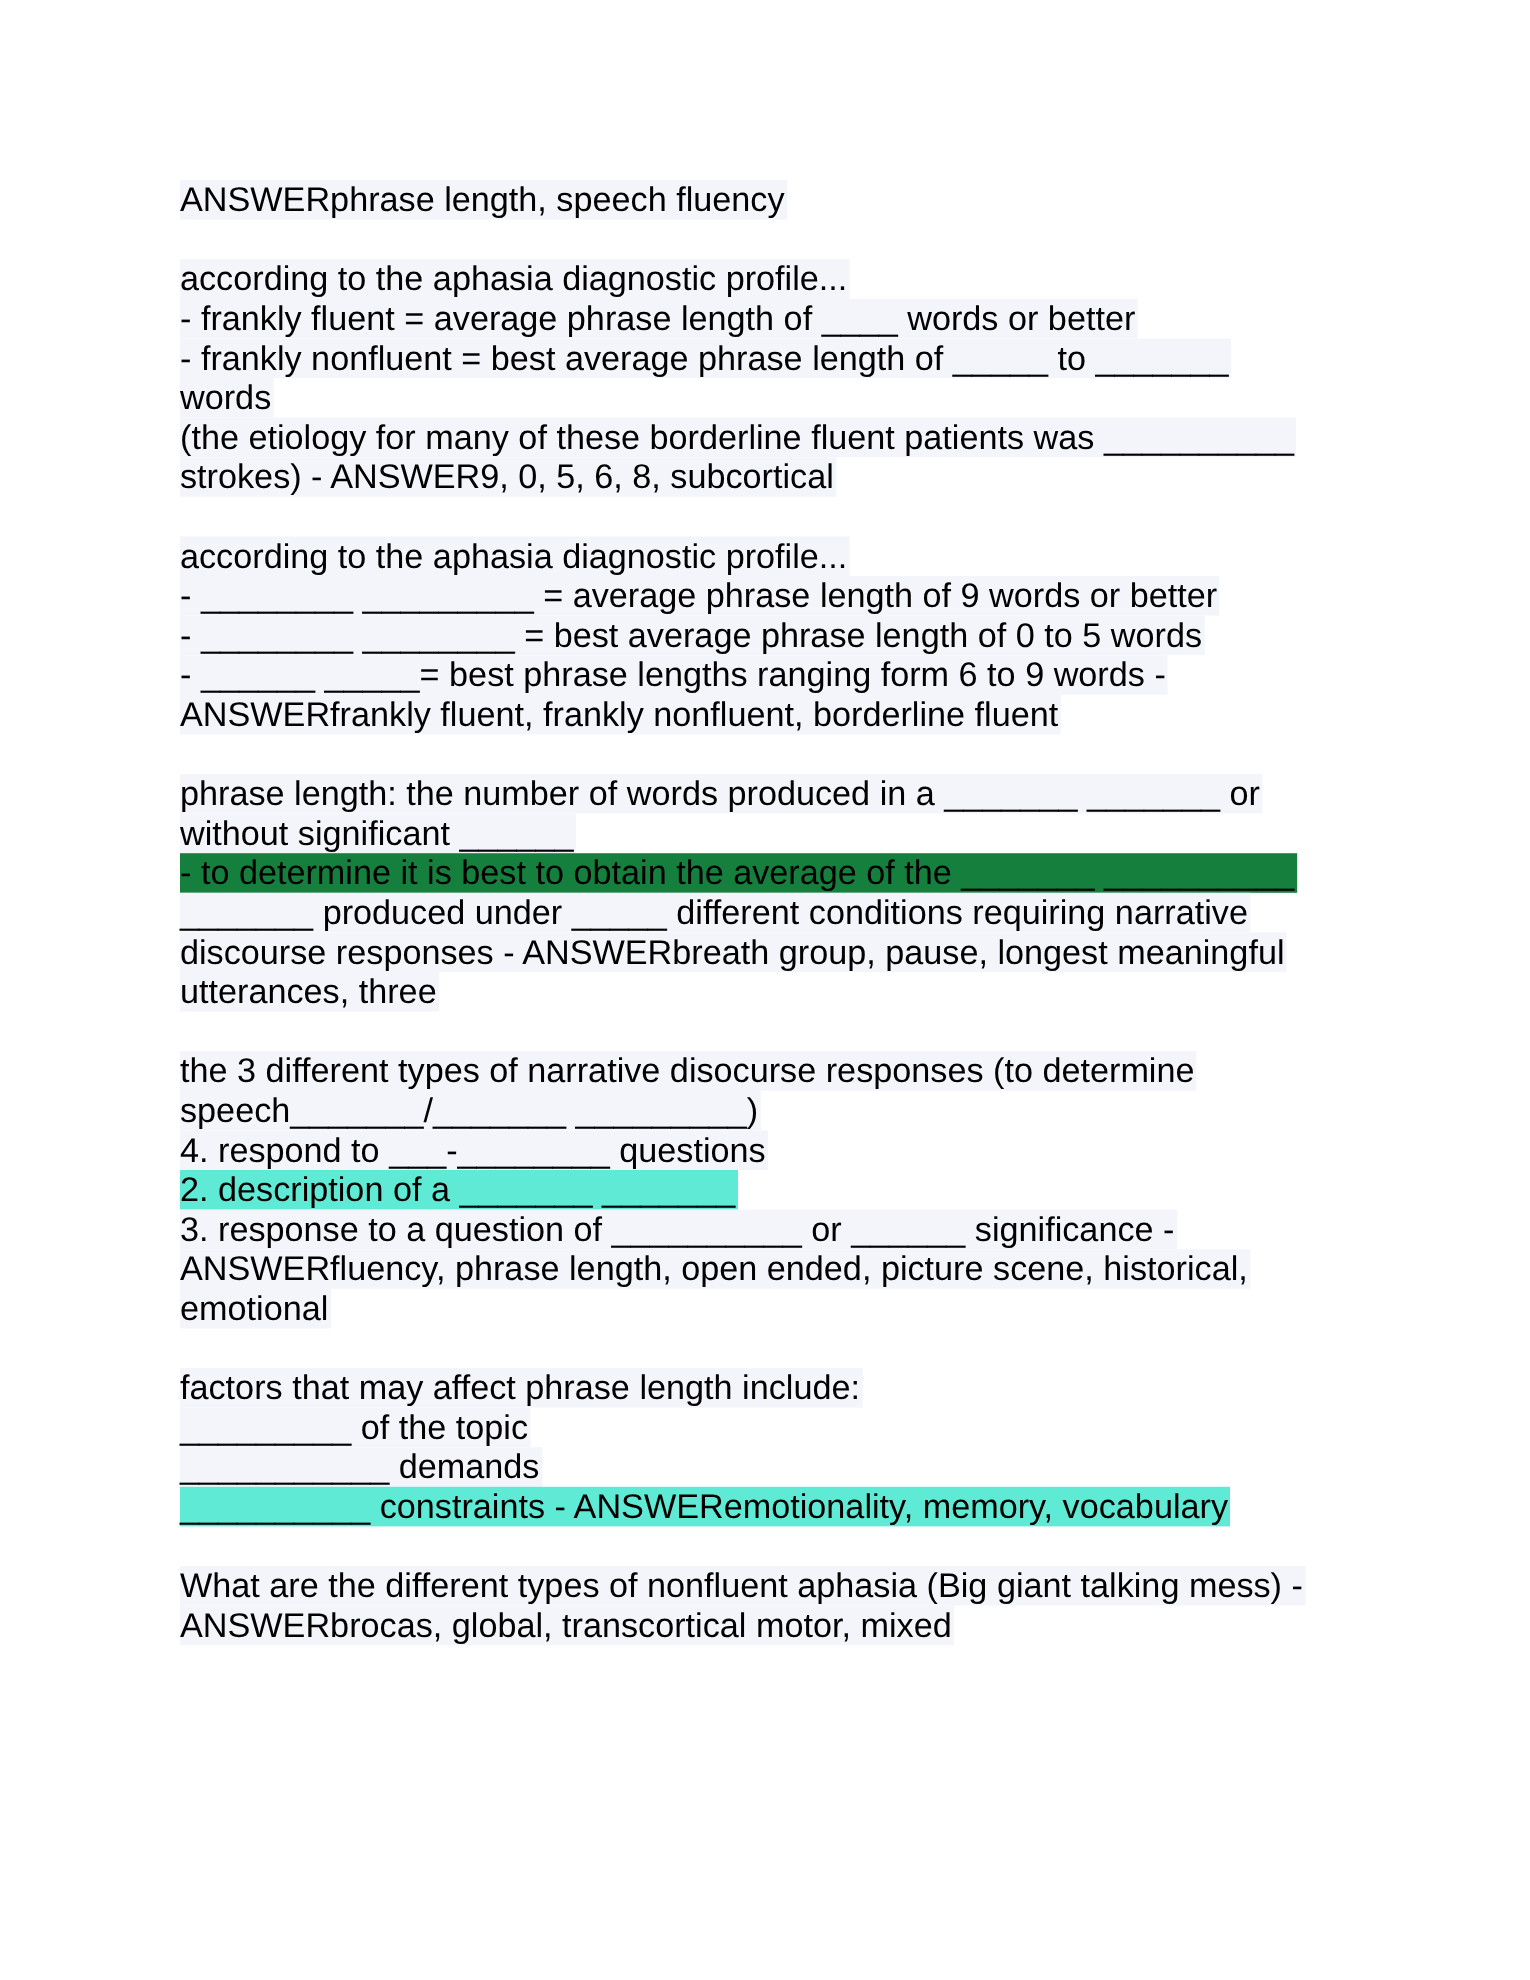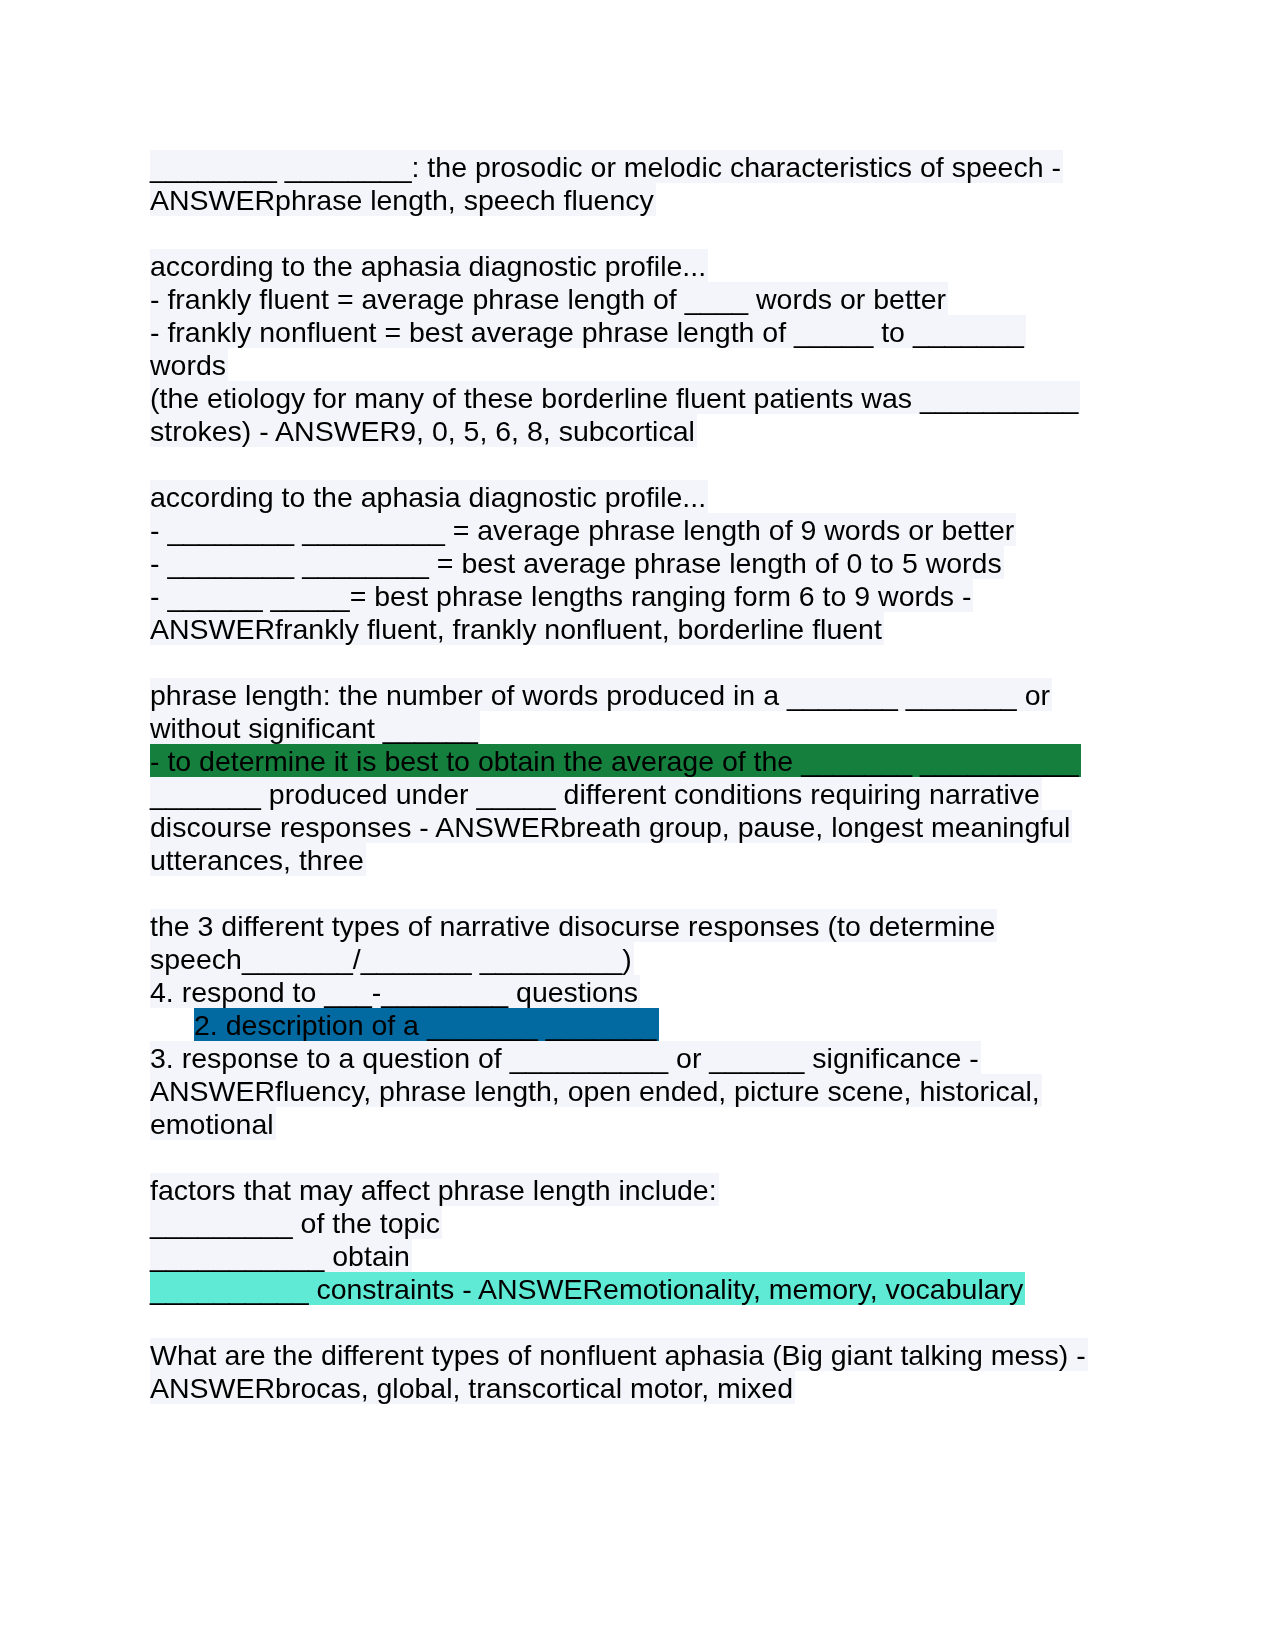--- a/index.html
+++ b/index.html
@@ -38,21 +38,20 @@
     line-height: 35px;
     padding-right: 2px;
   }
 </style>
 </head>
 <body>
 
 <div class="page">
 
   <div class="card">
-    <div class="line"><span class="hl" style="background: rgb(244, 245, 250);">________ ________: the prosodic or melodic characteristics of speech -</span></div>
     <div class="line"><span class="hl" style="background: rgb(244, 245, 250);">ANSWERphrase length, speech fluency</span></div>
   </div>
 
   <div class="card">
     <div class="line"><span class="hl" style="background: rgb(244, 245, 250);">according to the aphasia diagnostic profile...</span></div>
     <div class="line"><span class="hl" style="background: rgb(244, 245, 250);">- frankly fluent = average phrase length of ____ words or better</span></div>
     <div class="line"><span class="hl" style="background: rgb(244, 245, 250);">- frankly nonfluent = best average phrase length of _____ to _______</span></div>
     <div class="line"><span class="hl" style="background: rgb(244, 245, 250);">words</span></div>
     <div class="line"><span class="hl" style="background: rgb(244, 245, 250);">(the etiology for many of these borderline fluent patients was __________</span></div>
     <div class="line"><span class="hl" style="background: rgb(244, 245, 250);">strokes) - ANSWER9, 0, 5, 6, 8, subcortical</span></div>
@@ -72,30 +71,30 @@
     <div class="line"><span class="hl" style="background: #15803d;">- to determine it is best to obtain the average of the _______ __________</span></div>
     <div class="line"><span class="hl" style="background: rgb(244, 245, 250);">_______ produced under _____ different conditions requiring narrative</span></div>
     <div class="line"><span class="hl" style="background: rgb(244, 245, 250);">discourse responses - ANSWERbreath group, pause, longest meaningful</span></div>
     <div class="line"><span class="hl" style="background: rgb(244, 245, 250);">utterances, three</span></div>
   </div>
 
   <div class="card">
     <div class="line"><span class="hl" style="background: rgb(244, 245, 250);">the 3 different types of narrative disocurse responses (to determine</span></div>
     <div class="line"><span class="hl" style="background: rgb(244, 245, 250);">speech_______/_______ _________)</span></div>
     <div class="line"><span class="hl" style="background: rgb(244, 245, 250);">4. respond to ___-________ questions</span></div>
-    <div class="line"><span class="hl" style="background: #0369a1; margin-left: 44px;">2. description of a _______ _______</span></div>
+    <div class="line"><span class="hl" style="background: #5eead4;">2. description of a _______ _______</span></div>
     <div class="line"><span class="hl" style="background: rgb(244, 245, 250);">3. response to a question of __________ or ______ significance -</span></div>
     <div class="line"><span class="hl" style="background: rgb(244, 245, 250);">ANSWERfluency, phrase length, open ended, picture scene, historical,</span></div>
     <div class="line"><span class="hl" style="background: rgb(244, 245, 250);">emotional</span></div>
   </div>
 
   <div class="card">
     <div class="line"><span class="hl" style="background: rgb(244, 245, 250);">factors that may affect phrase length include:</span></div>
     <div class="line"><span class="hl" style="background: rgb(244, 245, 250);">_________ of the topic</span></div>
-    <div class="line"><span class="hl" style="background: rgb(244, 245, 250);">___________ obtain</span></div>
+    <div class="line"><span class="hl" style="background: rgb(244, 245, 250);">___________ demands</span></div>
     <div class="line"><span class="hl" style="background: #5eead4;">__________ constraints - ANSWERemotionality, memory, vocabulary</span></div>
   </div>
 
   <div class="card">
     <div class="line"><span class="hl" style="background: rgb(244, 245, 250);">What are the different types of nonfluent aphasia (Big giant talking mess) -</span></div>
     <div class="line"><span class="hl" style="background: rgb(244, 245, 250);">ANSWERbrocas, global, transcortical motor, mixed</span></div>
   </div>
 
 </div>
 

